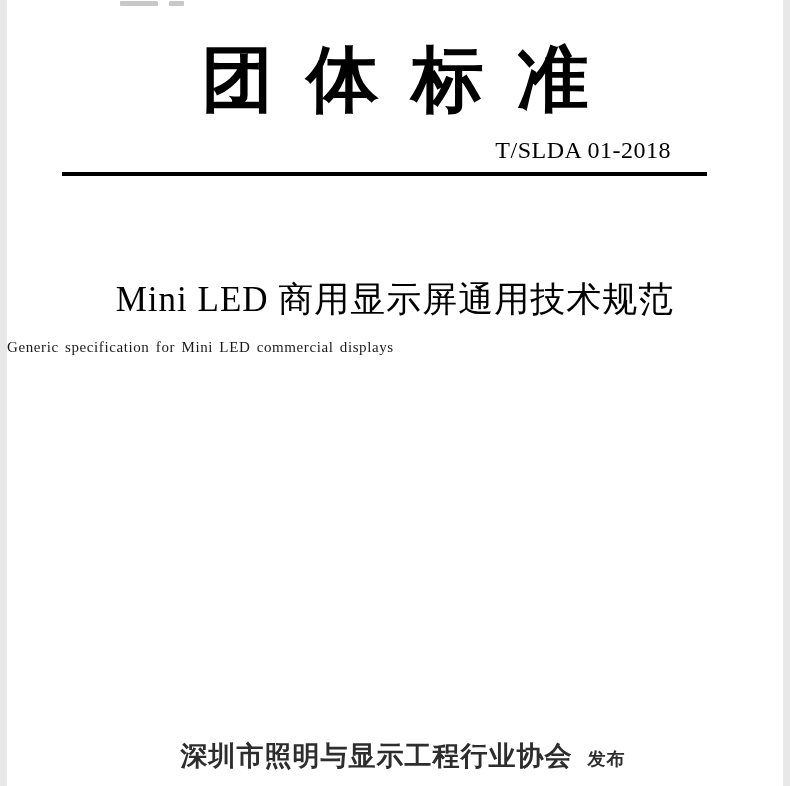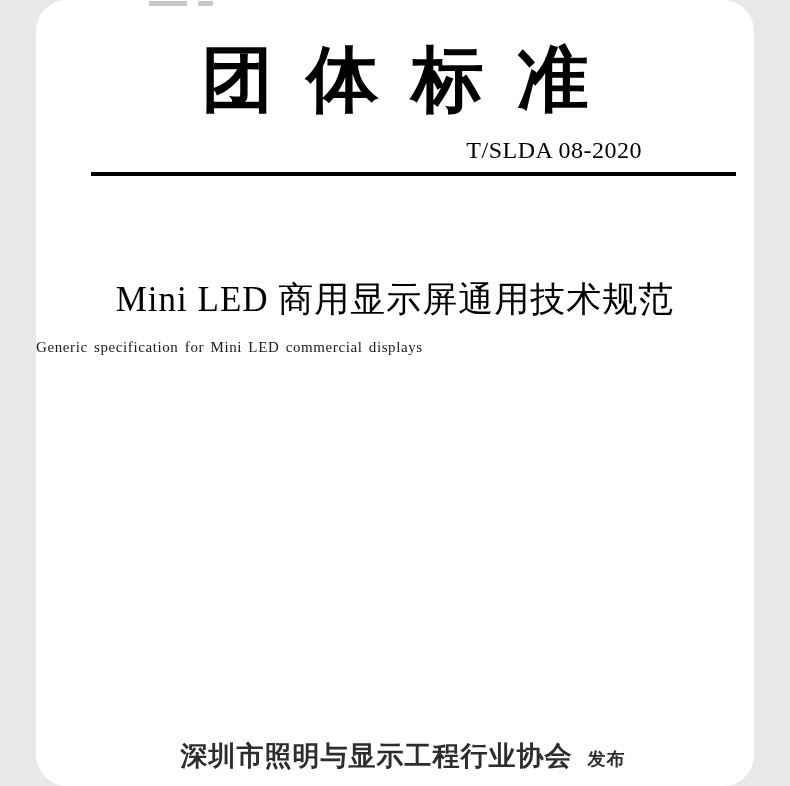--- a/index.html
+++ b/index.html
@@ -2,28 +2,27 @@
 <html><head>
 <meta charset="utf-8">
 <style>
   html, body {
     margin: 0;
     padding: 0;
     background: #e8e8e8;
   }
   .cover {
     position: relative;
-    width: 718px;
+    width: 776px;
     height: 786px;
     margin: 0 auto;
     background: #ffffff;
     overflow: hidden;
     font-family: "Liberation Serif", "DejaVu Serif", serif;
     color: #000000;
-    border-radius: 31px;
   }
 
   
   .top-fragment {
     position: absolute;
     top: 0;
     left: 113px;
     height: 7px;
     display: flex;
     align-items: flex-start;
@@ -129,21 +128,21 @@
 
 <div class="cover" style="background: rgb(255, 255, 255);">
 
   <div class="top-fragment">
     <span class="blob b1"></span>
     <span class="blob b2"></span>
   </div>
 
   <div class="category-title">团体标准</div>
 
-  <div class="standard-code">T/SLDA 08-2020</div>
+  <div class="standard-code">T/SLDA 01-2018</div>
 
   <div class="header-rule" style="background: rgb(0, 0, 0);"></div>
 
   <div class="main-title">Mini LED 商用显示屏通用技术规范</div>
 
   <div class="subtitle-en">Generic specification for Mini LED commercial displays</div>
 
   <div class="footer" style="color: rgb(45, 45, 45); padding-left: 16px;">
     <span class="issuer">深圳市照明与显示工程行业协会</span><span class="release-label">发布</span>
   </div>

